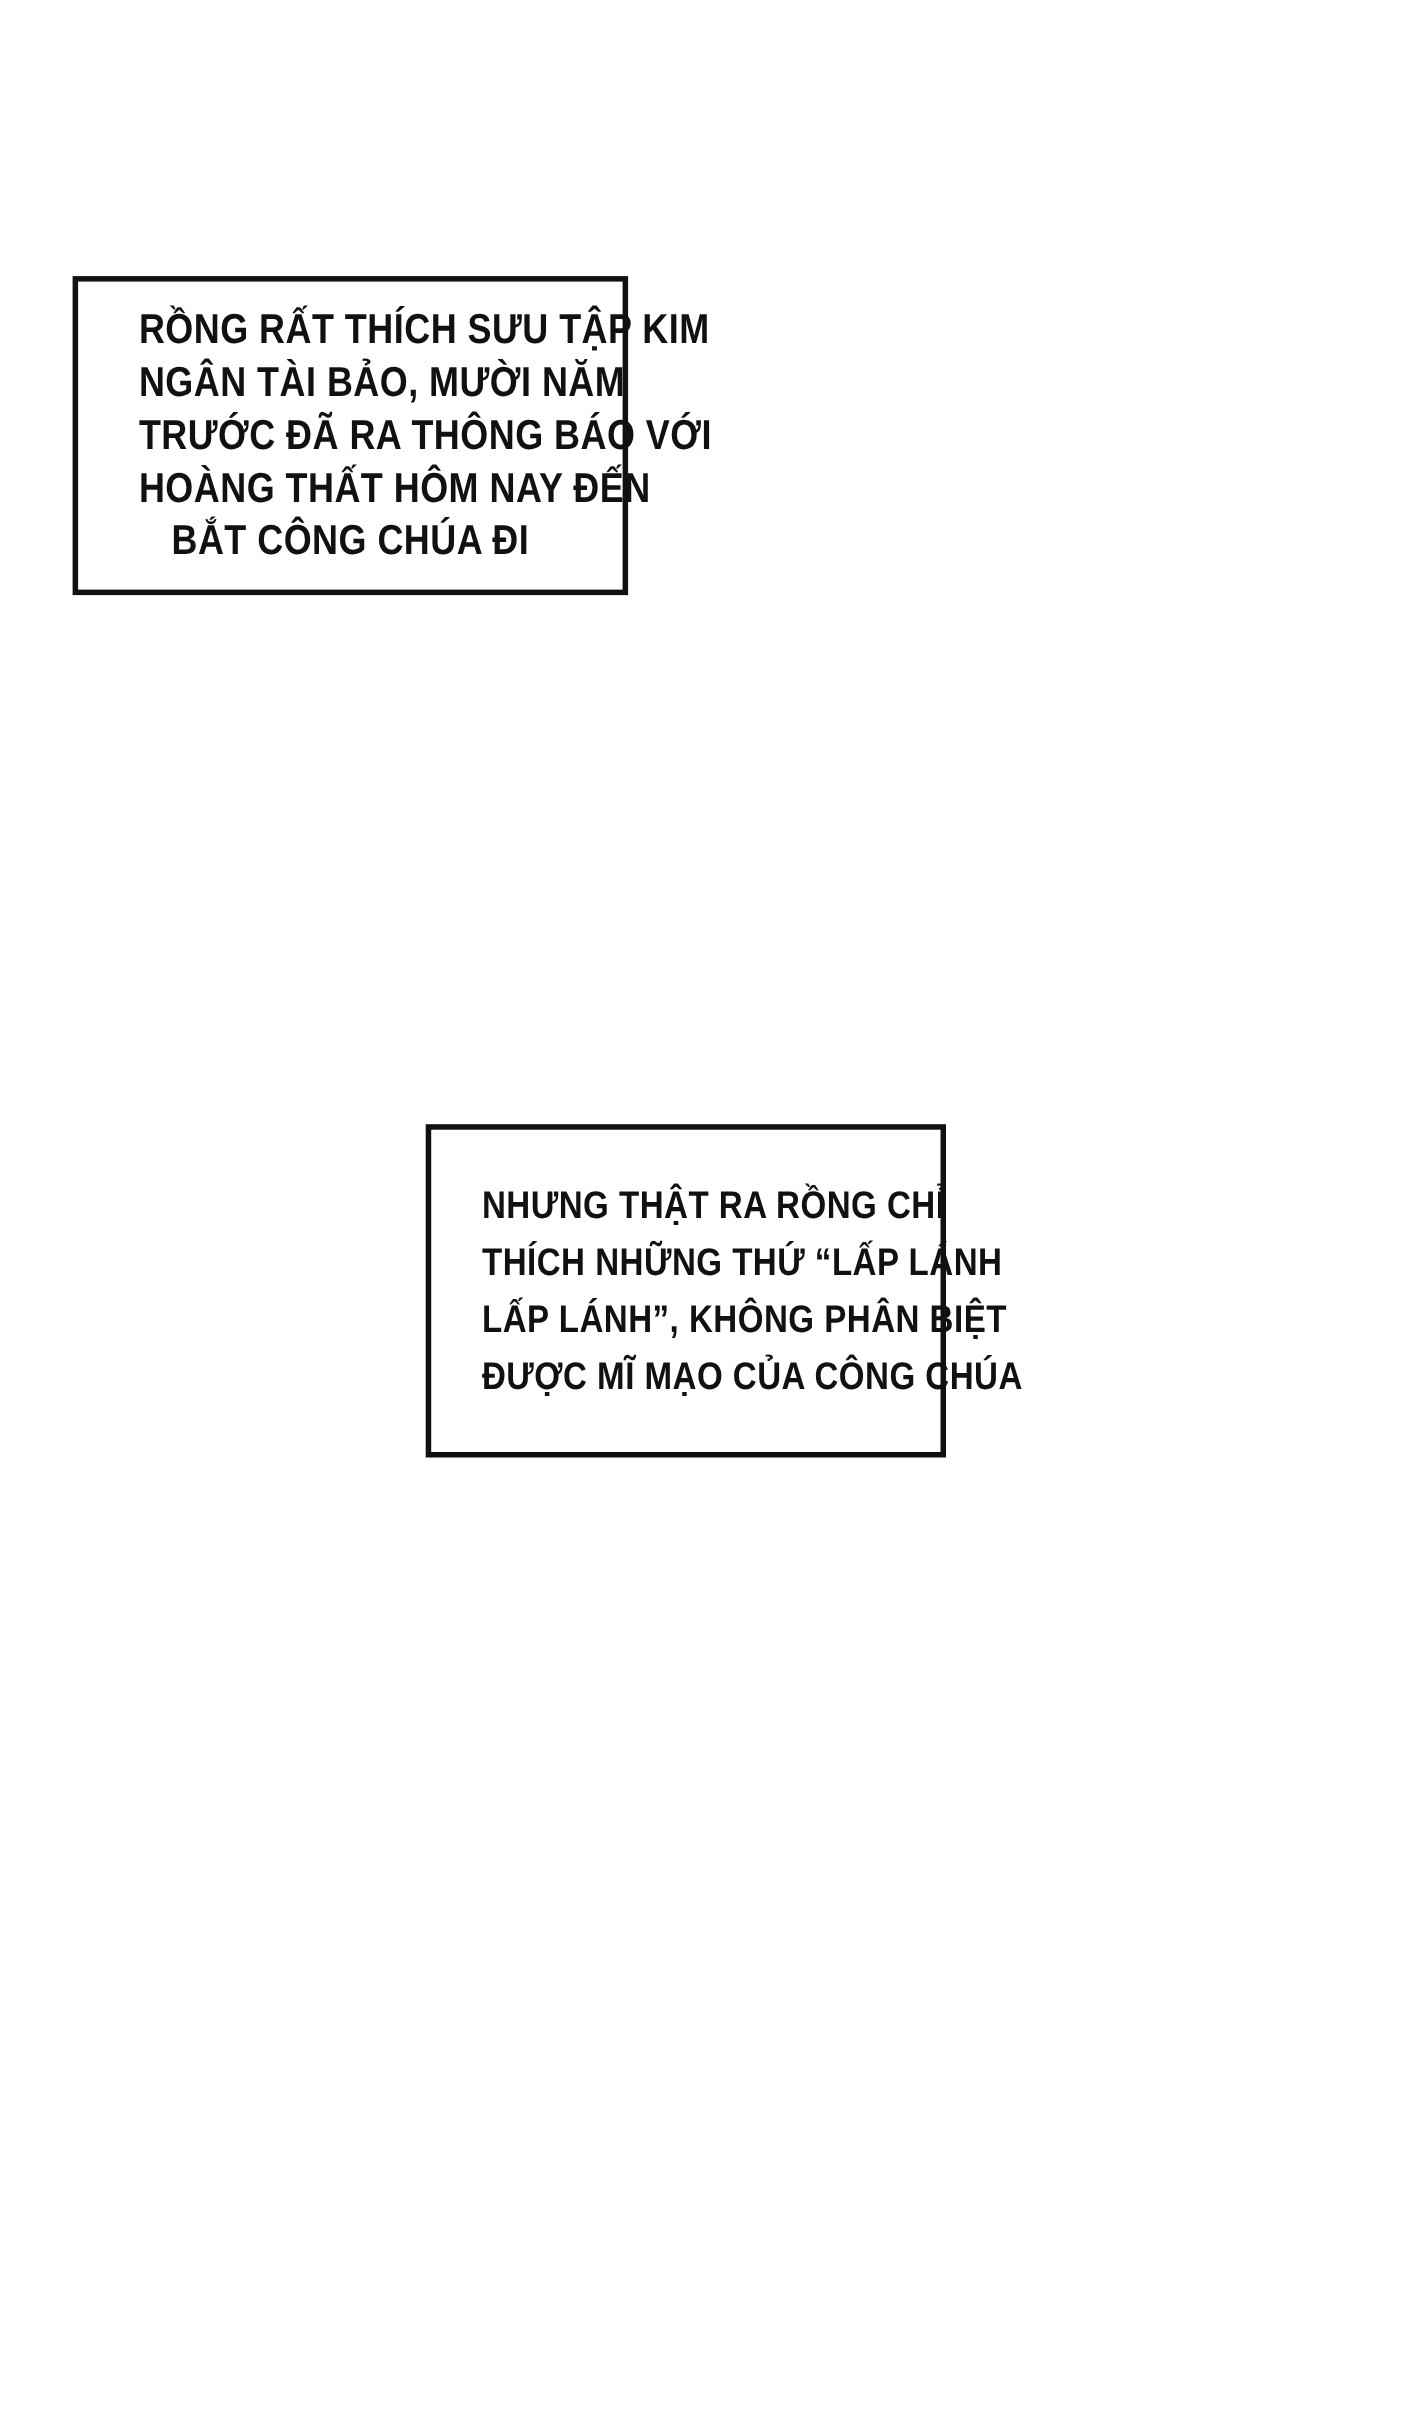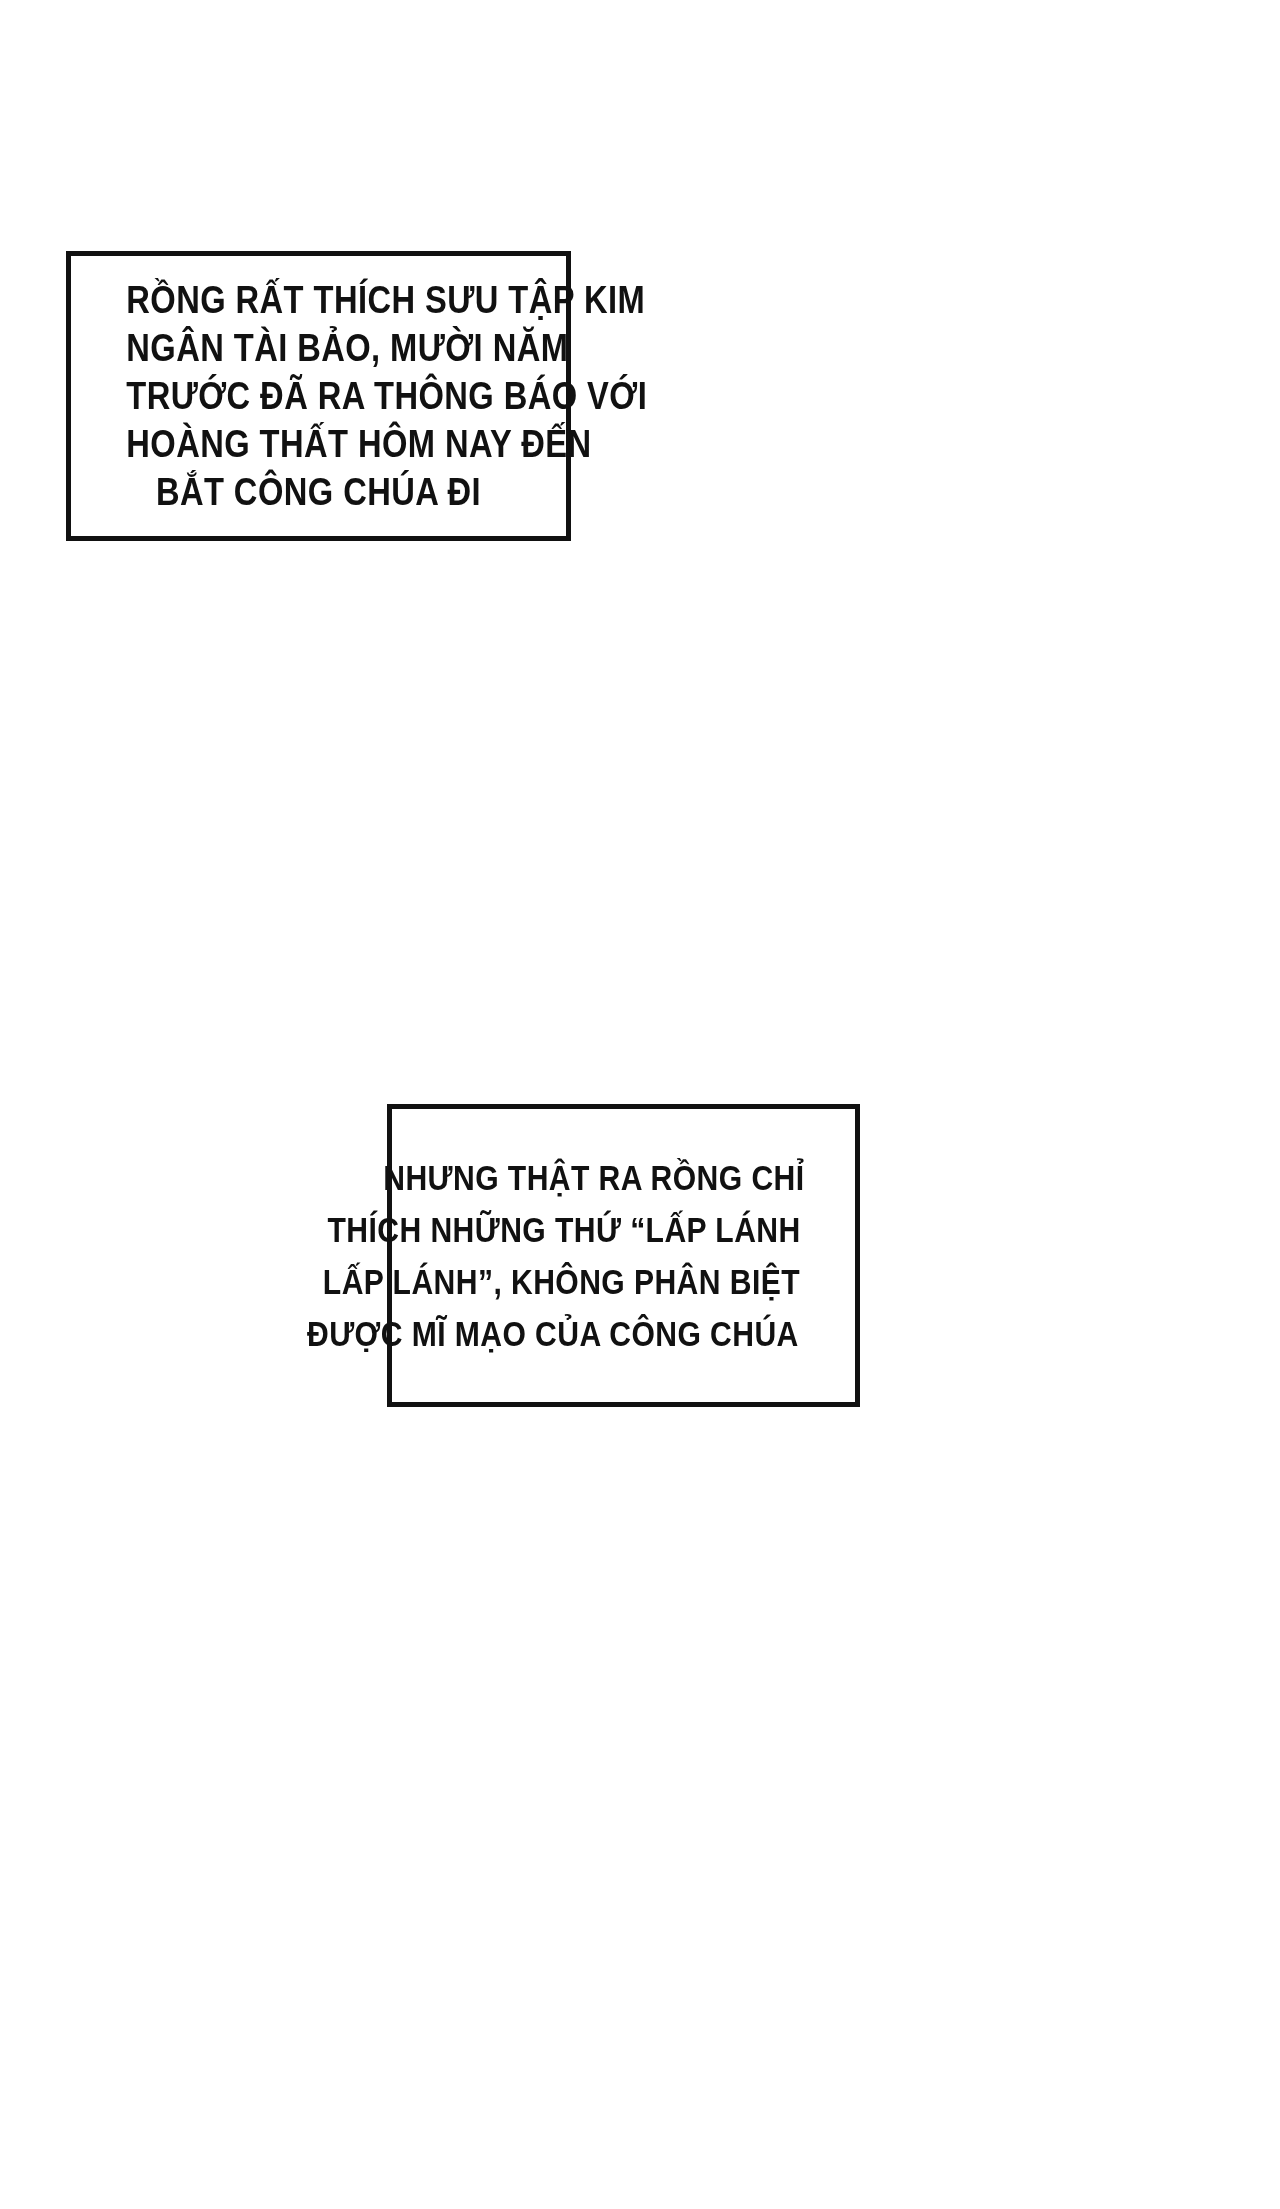--- a/index.html
+++ b/index.html
@@ -48,25 +48,24 @@
   }
   #box-1 .speech-line {
     font-size: 38px;
     line-height: 48px;
     text-align: center;
     transform-origin: center center;
   }
   
   #box-2 {
     left: 387px;
-    top: 1104px;
+    top: 1022px;
     width: 473px;
     height: 303px;
     padding: 18px 16px;
-    align-items: flex-end;
   }
   #box-2 .speech-line {
     font-size: 35px;
     line-height: 52px;
     text-align: center;
     transform-origin: center center;
   }
 </style>
 </head>
 <body>

